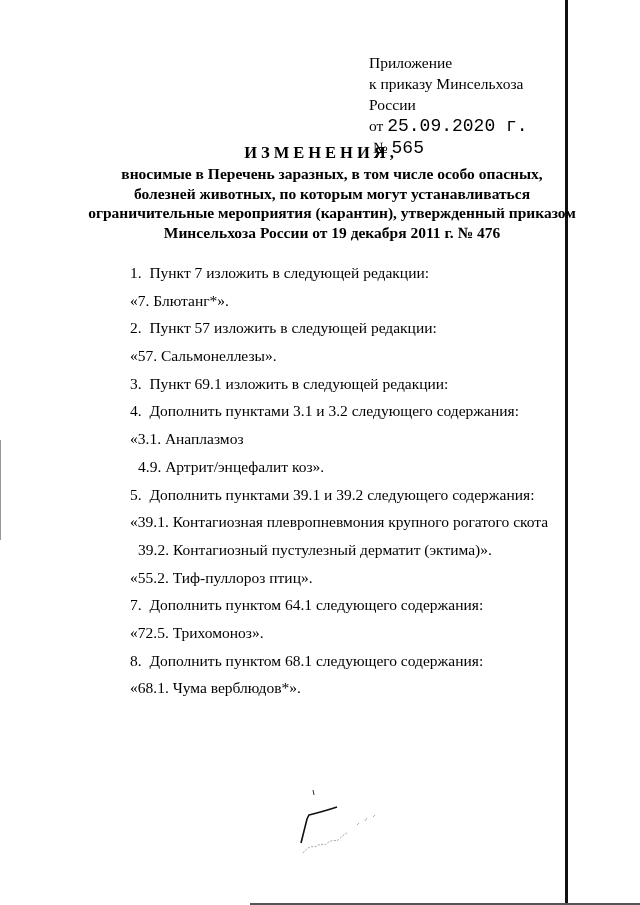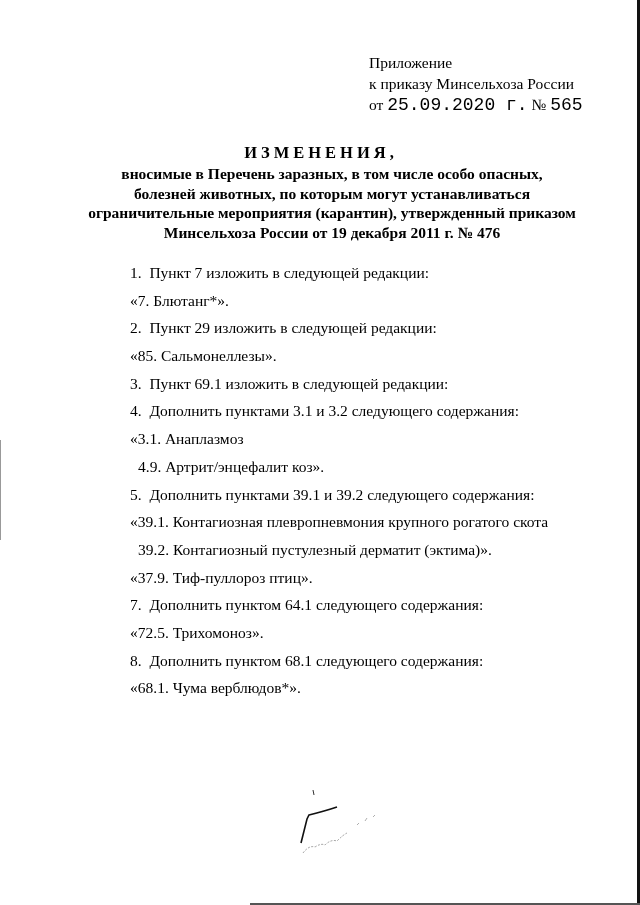--- a/index.html
+++ b/index.html
@@ -11,21 +11,21 @@
     width: 640px;
     height: 905px;
     position: relative;
     overflow: hidden;
     font-family: "Liberation Serif", "DejaVu Serif", serif;
     color: #000;
   }
   .page {
     position: absolute;
     left: 0; top: 0;
-    width: 640px; height: 905px;
+    width: 568px; height: 905px;
     background: #fff;
   }
   .right-edge {
     position: absolute;
     right: 0; top: 0;
     width: 3px; height: 905px;
     background: #111;
   }
   .bottom-edge {
     position: absolute;
@@ -110,30 +110,30 @@
     <div class="title-main">ИЗМЕНЕНИЯ,</div>
     <div class="title-sub">вносимые в Перечень заразных, в том числе особо опасных,</div>
     <div class="title-sub">болезней животных, по которым могут устанавливаться</div>
     <div class="title-sub">ограничительные мероприятия (карантин), утвержденный приказом</div>
     <div class="title-sub">Минсельхоза России от 19 декабря 2011 г. № 476</div>
   </div>
 
   <div class="items">
     <div class="line" style="white-space:pre">1.  Пункт 7 изложить в следующей редакции:</div>
     <div class="line">«7. Блютанг*».</div>
-    <div class="line" style="white-space:pre">2.  Пункт 29 изложить в следующей редакции:</div>
-    <div class="line">«85. Сальмонеллезы».</div>
+    <div class="line" style="white-space:pre">2.  Пункт 57 изложить в следующей редакции:</div>
+    <div class="line">«57. Сальмонеллезы».</div>
     <div class="line" style="white-space:pre">3.  Пункт 69.1 изложить в следующей редакции:</div>
     <div class="line" style="white-space:pre">4.  Дополнить пунктами 3.1 и 3.2 следующего содержания:</div>
     <div class="line">«3.1. Анаплазмоз</div>
     <div class="line indent">4.9. Артрит/энцефалит коз».</div>
     <div class="line" style="white-space:pre">5.  Дополнить пунктами 39.1 и 39.2 следующего содержания:</div>
     <div class="line">«39.1. Контагиозная плевропневмония крупного рогатого скота</div>
     <div class="line indent">39.2. Контагиозный пустулезный дерматит (эктима)».</div>
-    <div class="line">«37.9. Тиф-пуллороз птиц».</div>
+    <div class="line">«55.2. Тиф-пуллороз птиц».</div>
     <div class="line" style="white-space:pre">7.  Дополнить пунктом 64.1 следующего содержания:</div>
     <div class="line">«72.5. Трихомоноз».</div>
     <div class="line" style="white-space:pre">8.  Дополнить пунктом 68.1 следующего содержания:</div>
     <div class="line">«68.1. Чума верблюдов*».</div>
   </div>
 
   <svg class="signature" viewBox="0 0 100 80">
     <path d="M18 5 L19 10" stroke="#333" stroke-width="1" fill="none"></path>
     <path d="M6 58 L12 34 L14 30 Q30 26 42 22" stroke="#111" stroke-width="1.6" fill="none"></path>
     <path d="M8 68 Q14 60 20 62 Q26 58 30 60 Q36 54 42 56 Q48 50 52 48" stroke="#888" stroke-width="0.8" fill="none" stroke-dasharray="2 1.5"></path>

